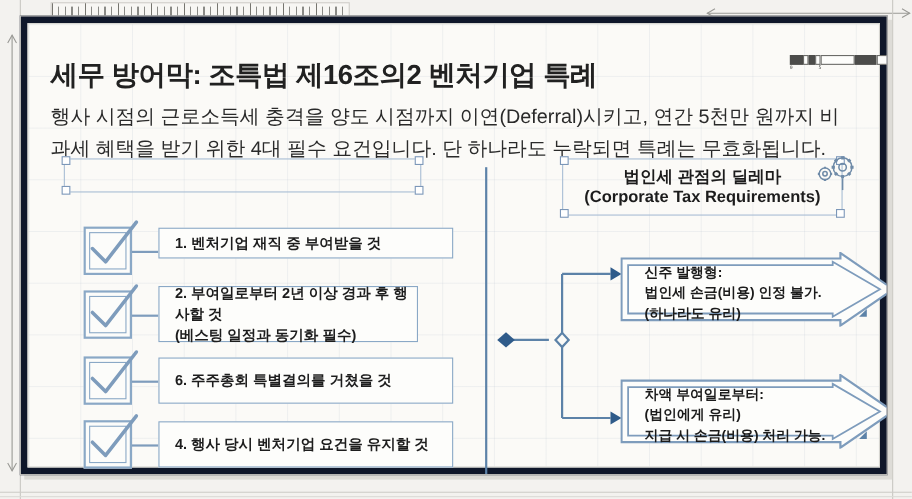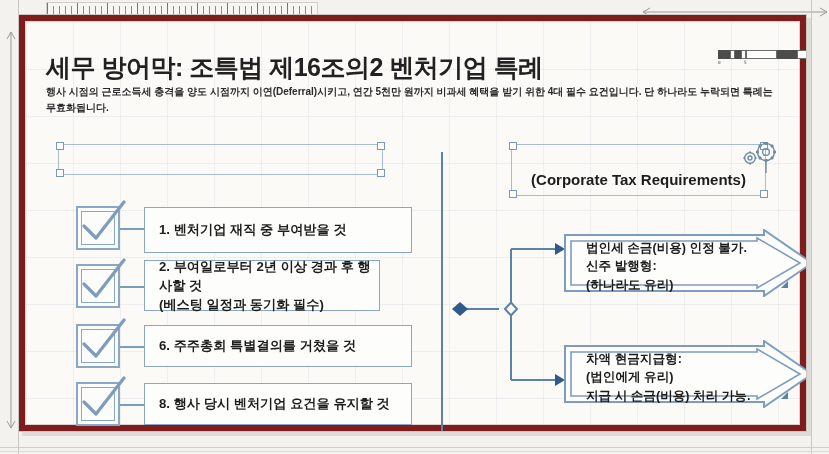--- a/index.html
+++ b/index.html
@@ -35,21 +35,21 @@
     position:absolute;background:#c9c8c3;
   }
 
   
   .paper-shadow{
     position:absolute;left:22px;top:18px;width:789px;height:418px;
     background:#dddcd7;
   }
   .paper{
     position:absolute;left:18px;top:14px;width:789px;height:418px;
-    background:#7f1d1d;
+    background:#0f172a;
     border:1px solid #c9c8c3;
     box-sizing:border-box;
     overflow:hidden;
   }
   .paper-inner{
     position:absolute;left:6px;top:6px;right:6px;bottom:6px;
     border:1px solid #d6d5d0;
     background:
       linear-gradient(to right,rgba(190,200,210,.22) 1px,transparent 1px),
       linear-gradient(to bottom,rgba(190,200,210,.22) 1px,transparent 1px),
@@ -59,21 +59,21 @@
   }
 
   
   .title{
     position:absolute;left:20px;top:12px;
     font-size:25px;font-weight:bold;color:#212121;letter-spacing:-.5px;
     white-space:nowrap;
   }
   .subtitle{
     position:absolute;left:20px;top:52px;width:730px;
-    font-size:10px;font-weight:bold;color:#2a2a2a;line-height:1.62;
+    font-size:18px;font-weight:normal;color:#2a2a2a;line-height:1.62;
   }
 
   
   .sect{
     position:absolute;border:1px solid #a8bdd4;background:transparent;
     box-sizing:border-box;text-align:center;
   }
   .sect .txt{
     font-size:15px;font-weight:bold;color:#1c1c1c;line-height:1.3;
     white-space:nowrap;
@@ -192,21 +192,21 @@
 
       <div class="sect left">
         <span class="hnd tl"></span>
         <span class="hnd tr"></span>
         <span class="hnd bl"></span>
         <span class="hnd br"></span>
       </div>
 
       <div class="sect right">
         <span class="txt">
-          <br>
+          <span>법인세 관점의 딜레마</span><br>
           <span>(Corporate Tax Requirements)</span>
         </span>
         <span class="hnd tl"></span>
         <span class="hnd tr"></span>
         <span class="hnd bl"></span>
         <span class="hnd br"></span>
       </div>
 
       <svg class="gears" width="46" height="34">
         <g fill="none" stroke="#6f8ba8" stroke-width="1.4">
@@ -233,21 +233,21 @@
           <line x1="29" y1="23" x2="29" y2="34" stroke-width="1.4"></line>
         </g>
       </svg>
 
       <div class="check-row" style="top:178px;">
         <div class="cbox" style="top:6px;"></div>
         <svg class="cmark" style="top:0px;" viewBox="0 0 46 50">
           <path d="M4 26 L16 38 L44 2" fill="none" stroke="#7e9cbc" stroke-width="3.2" stroke-linecap="round" stroke-linejoin="round"></path>
         </svg>
         <div class="stub" style="left:62px;top:28px;width:24px;"></div>
-        <div class="rbox" style="left:86px;top:7px;width:268px;height:46px;">
+        <div class="rbox" style="left:86px;top:7px;width:268px;height:28px;">
           <span class="rtxt">1. 벤처기업 재직 중 부여받을 것</span>
         </div>
       </div>
 
       <div class="check-row" style="top:234px;">
         <div class="cbox" style="top:8px;"></div>
         <svg class="cmark" style="top:2px;" viewBox="0 0 46 50">
           <path d="M4 26 L16 38 L44 2" fill="none" stroke="#7e9cbc" stroke-width="3.2" stroke-linecap="round" stroke-linejoin="round"></path>
         </svg>
         <div class="stub" style="left:62px;top:30px;width:24px;"></div>
@@ -268,21 +268,21 @@
         </div>
       </div>
 
       <div class="check-row" style="top:354px;">
         <div class="cbox" style="top:6px;"></div>
         <svg class="cmark" style="top:0px;" viewBox="0 0 46 50">
           <path d="M4 26 L16 38 L44 2" fill="none" stroke="#7e9cbc" stroke-width="3.2" stroke-linecap="round" stroke-linejoin="round"></path>
         </svg>
         <div class="stub" style="left:62px;top:28px;width:24px;"></div>
         <div class="rbox" style="left:86px;top:7px;width:268px;height:42px;">
-          <span class="rtxt">8. 행사 당시 벤처기업 요건을 유지할 것</span>
+          <span class="rtxt">4. 행사 당시 벤처기업 요건을 유지할 것</span>
         </div>
       </div>
 
       <svg class="conn" width="130" height="160">
         <g stroke="#5c82a8" stroke-width="2" fill="none">
           <line x1="9" y1="72" x2="48" y2="72"></line>
           <line x1="60" y1="72" x2="60" y2="12"></line>
           <line x1="60" y1="12" x2="104" y2="12"></line>
           <line x1="60" y1="72" x2="60" y2="143"></line>
           <line x1="60" y1="143" x2="104" y2="143"></line>
@@ -292,34 +292,34 @@
         <polygon points="104,6 114,12 104,18" fill="#2f5b8a"></polygon>
         <polygon points="104,137 114,143 104,149" fill="#2f5b8a"></polygon>
       </svg>
 
       <div class="arrowbox" style="left:538px;top:207px;width:250px;height:68px;">
         <svg width="250" height="68">
           <polygon points="1,6 200,6 200,1 248,34 200,67 200,62 1,62" fill="#fdfdfb" stroke="#7e9cbc" stroke-width="2"></polygon>
           <polygon points="7,12 193,12 193,9 236,34 193,59 193,56 7,56" fill="none" stroke="#7e9cbc" stroke-width="1.6"></polygon>
         </svg>
         <div class="atxt">
+          <div>신주 발행형:</div>
           <div>법인세 손금(비용) 인정 불가.</div>
-          <div>신주 발행형:</div>
           <div>(하나라도 유리)</div>
         </div>
         <span class="resize-grip"></span>
       </div>
 
       <div class="arrowbox" style="left:538px;top:318px;width:250px;height:68px;">
         <svg width="250" height="68">
           <polygon points="1,6 200,6 200,1 248,34 200,67 200,62 1,62" fill="#fdfdfb" stroke="#7e9cbc" stroke-width="2"></polygon>
           <polygon points="7,12 193,12 193,9 236,34 193,59 193,56 7,56" fill="none" stroke="#7e9cbc" stroke-width="1.6"></polygon>
         </svg>
         <div class="atxt">
-          <div>차액 현금지급형:</div>
+          <div>차액 부여일로부터:</div>
           <div>(법인에게 유리)</div>
           <div>지급 시 손금(비용) 처리 가능.</div>
         </div>
         <span class="resize-grip"></span>
       </div>
 
     </div>
   </div>
 
   <div class="footer-rule"></div>

